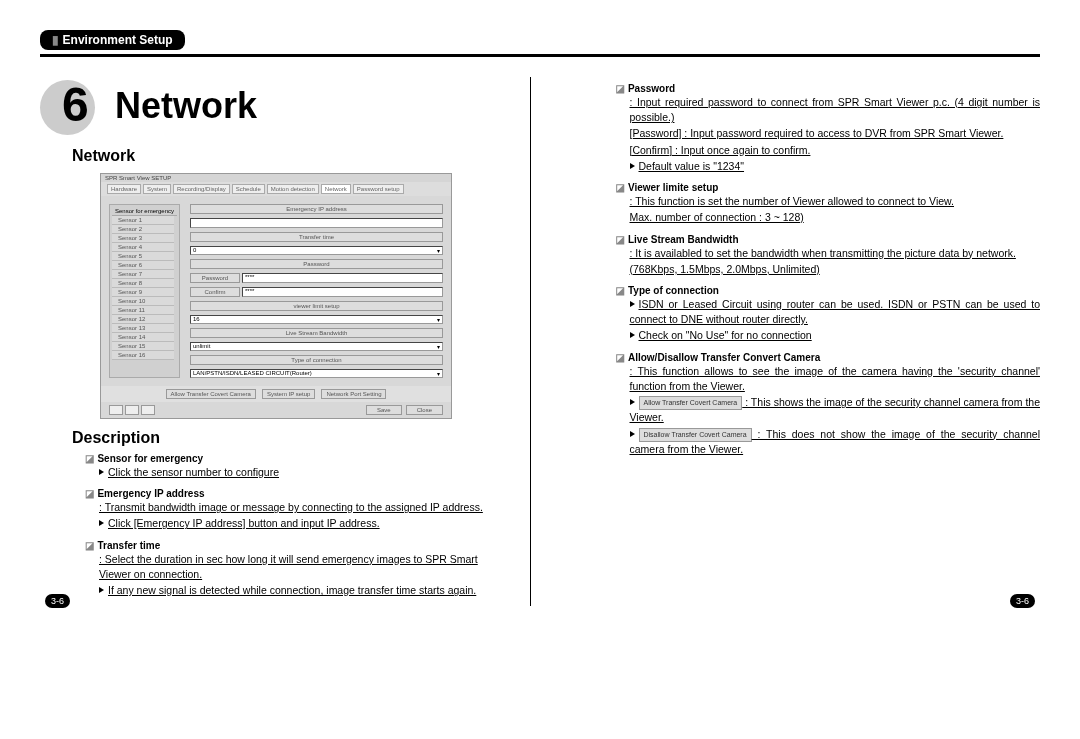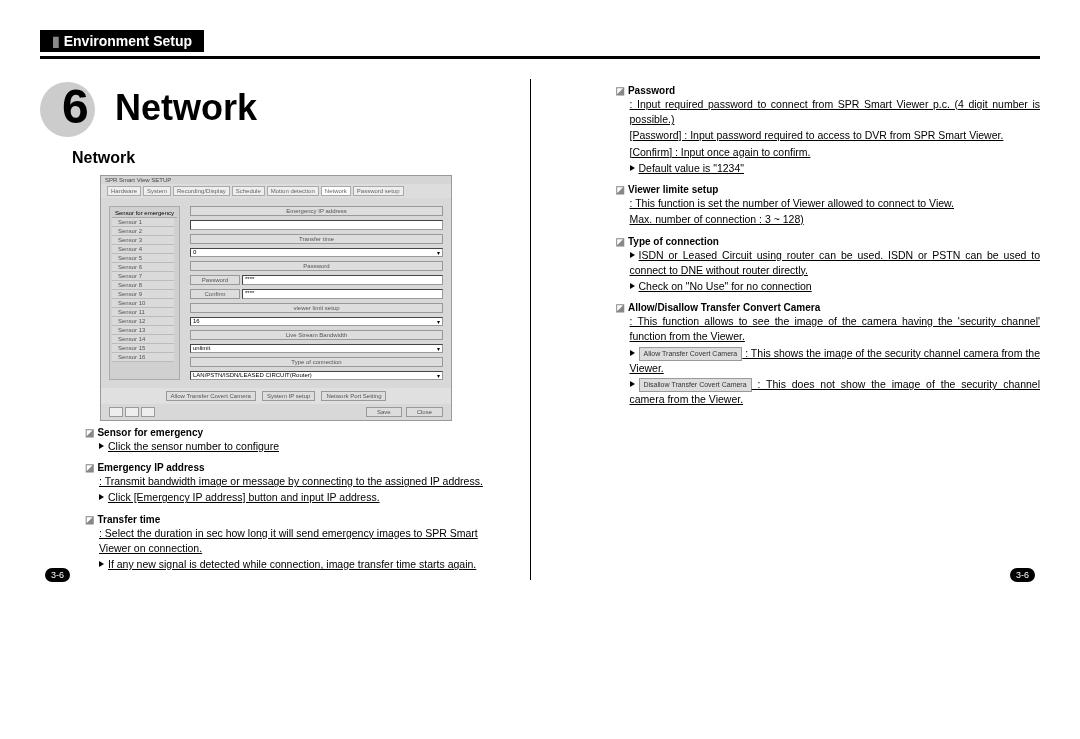--- a/index.html
+++ b/index.html
@@ -18,23 +18,24 @@
     position: relative;
   }
   .header-bar {
     position: relative;
     margin-bottom: 4px;
   }
   .header-tab {
     display: inline-block;
     background: #000;
     color: #fff;
-    font-size: 14px;
+    font-size: 12px;
     font-weight: bold;
     padding: 3px 12px 3px 12px;
+    border-radius: 8px;
   }
   .header-tab .marker {
     color: #888;
     margin-right: 4px;
   }
   .black-rule {
     height: 3px;
     background: #000;
     margin-bottom: 20px;
   }
@@ -359,20 +360,21 @@
               <span></span>
               <span></span>
             </div>
           <div class="ss-save-row" id="ss-footer-btns">
               <div class="ss-btn" style="padding: 1px 10px;">Save</div>
               <div class="ss-btn" style="padding: 1px 10px;">Close</div>
             </div>
         </div>
       </div>
 
+      <div class="description-title">Description</div>
       <div id="left-items">
           <div class="item">
             <div class="item-head"><span class="sq">◪</span>Sensor for emergency</div>
             <div class="item-body">
               <p><span class="tri"></span>Click the sensor number to configure</p>
             </div>
           </div>
           <div class="item">
             <div class="item-head"><span class="sq">◪</span>Emergency IP address</div>
             <div class="item-body">
@@ -404,20 +406,27 @@
             </div>
           </div>
           <div class="item">
             <div class="item-head"><span class="sq">◪</span>Viewer limite setup</div>
             <div class="item-body justify">
               <p>: This function is set the number of Viewer allowed to connect to View.</p>
               <p>Max. number of connection : 3 ~ 128)</p>
             </div>
           </div>
           <div class="item">
+            <div class="item-head"><span class="sq">◪</span>Live Stream Bandwidth</div>
+            <div class="item-body justify">
+              <p>: It is availabled to set the bandwidth when transmitting the picture data by network.</p>
+              <p>(768Kbps, 1.5Mbps, 2.0Mbps, Unlimited)</p>
+            </div>
+          </div>
+          <div class="item">
             <div class="item-head"><span class="sq">◪</span>Type of connection</div>
             <div class="item-body justify">
               <p><span class="tri"></span>ISDN or Leased Circuit using router can be used. ISDN or PSTN can be used to connect to DNE without router directly.</p>
               <p><span class="tri"></span>Check on  "No Use"  for no connection</p>
             </div>
           </div>
           <div class="item">
             <div class="item-head"><span class="sq">◪</span>Allow/Disallow Transfer Convert Camera</div>
             <div class="item-body justify">
               <p>: This function allows to see the image of the camera having the 'security channel' function from the Viewer.</p>

